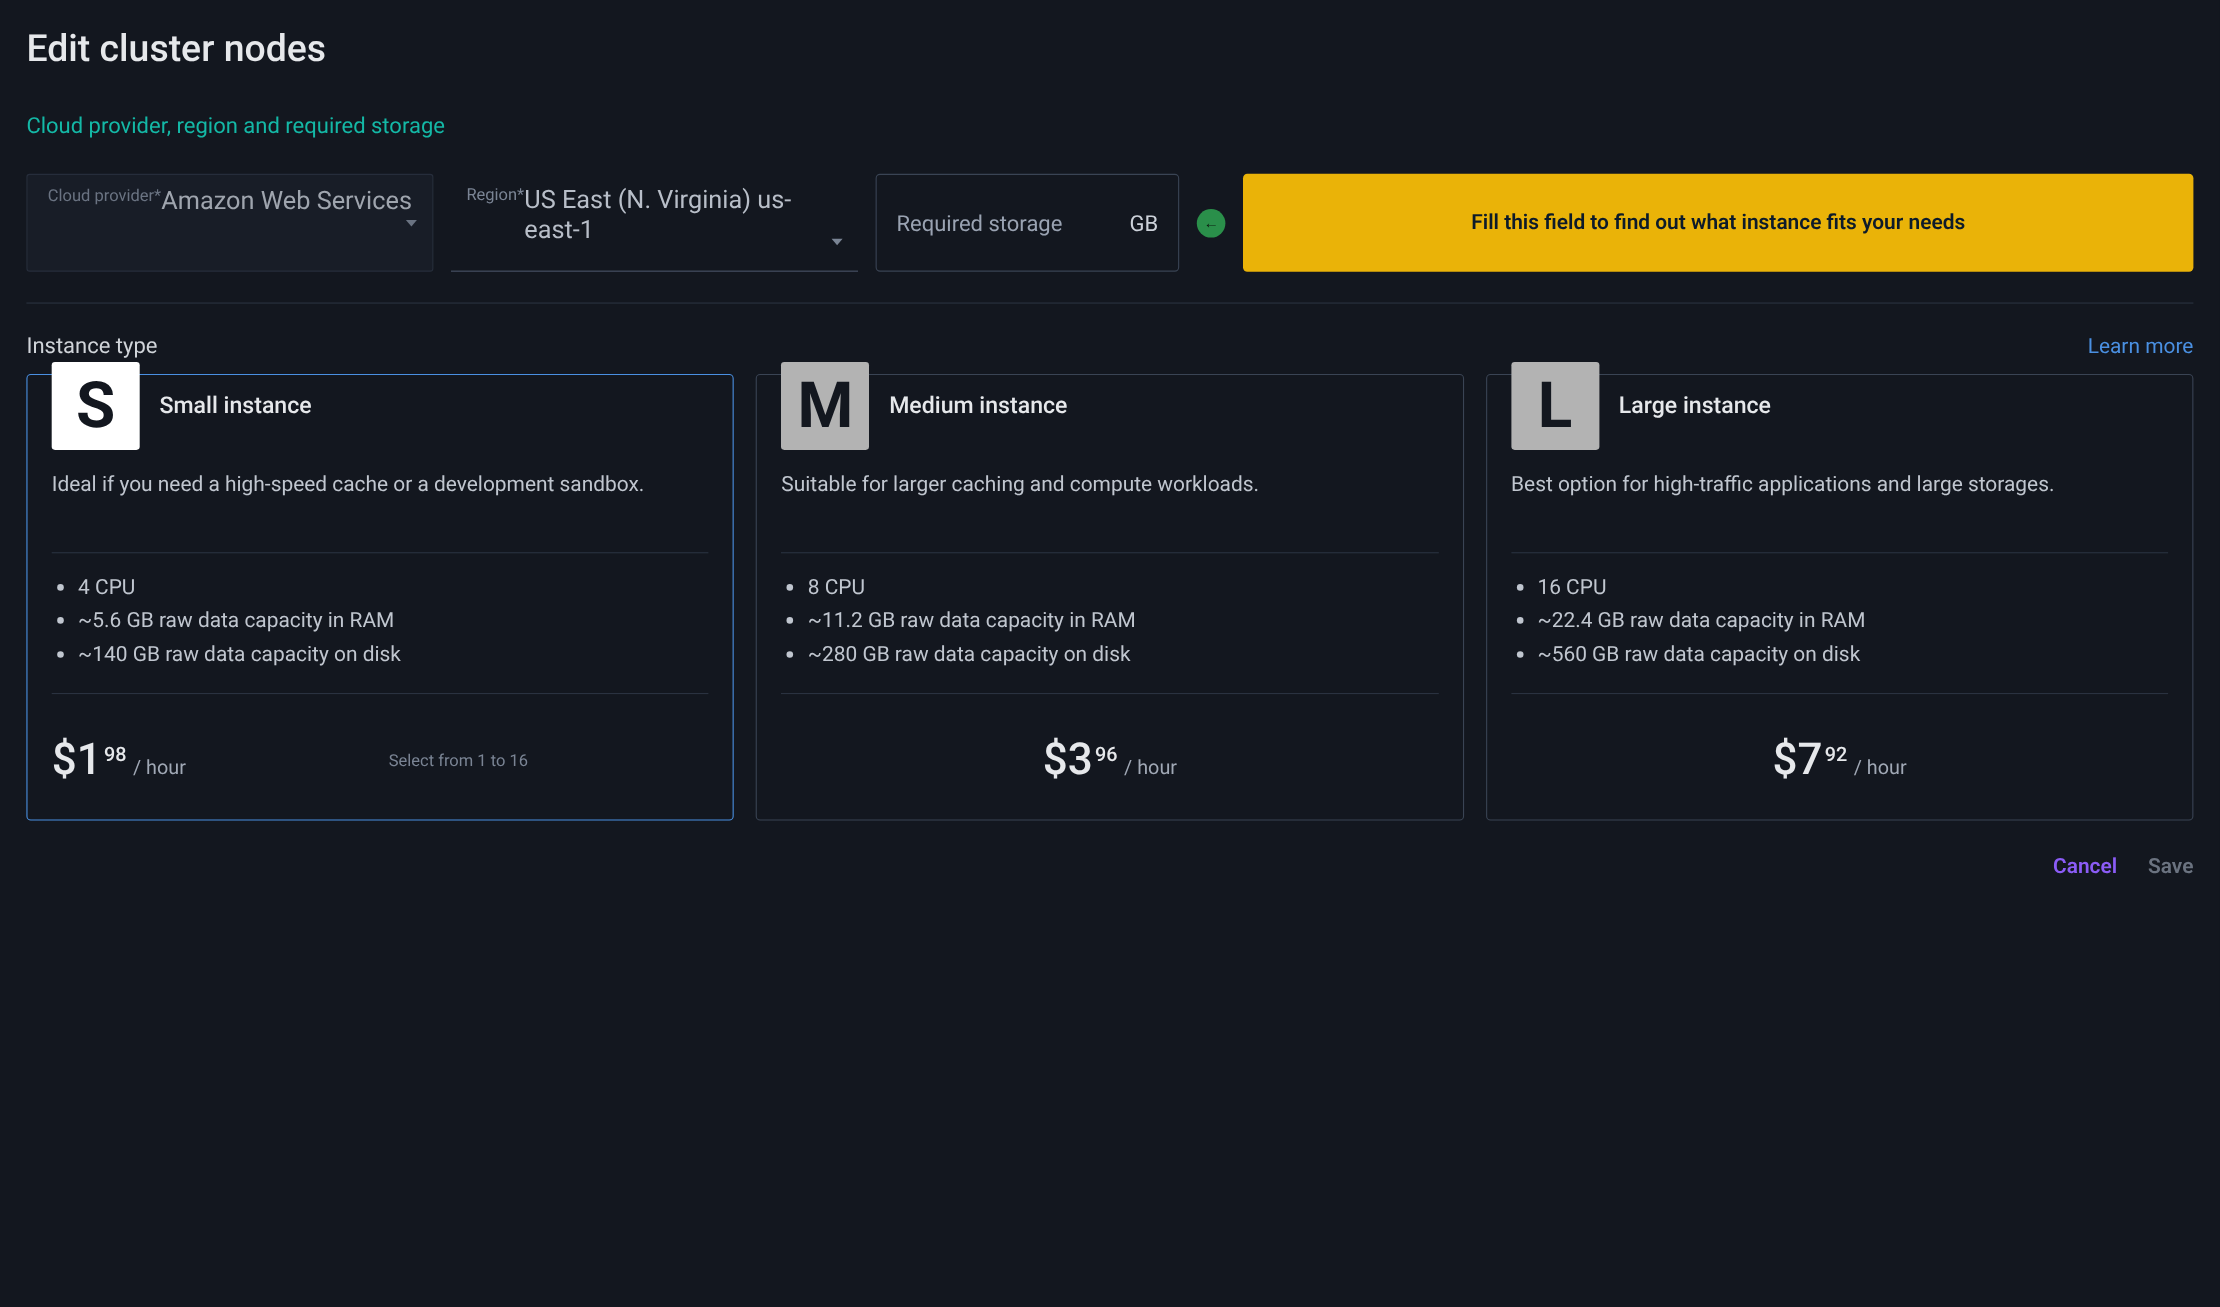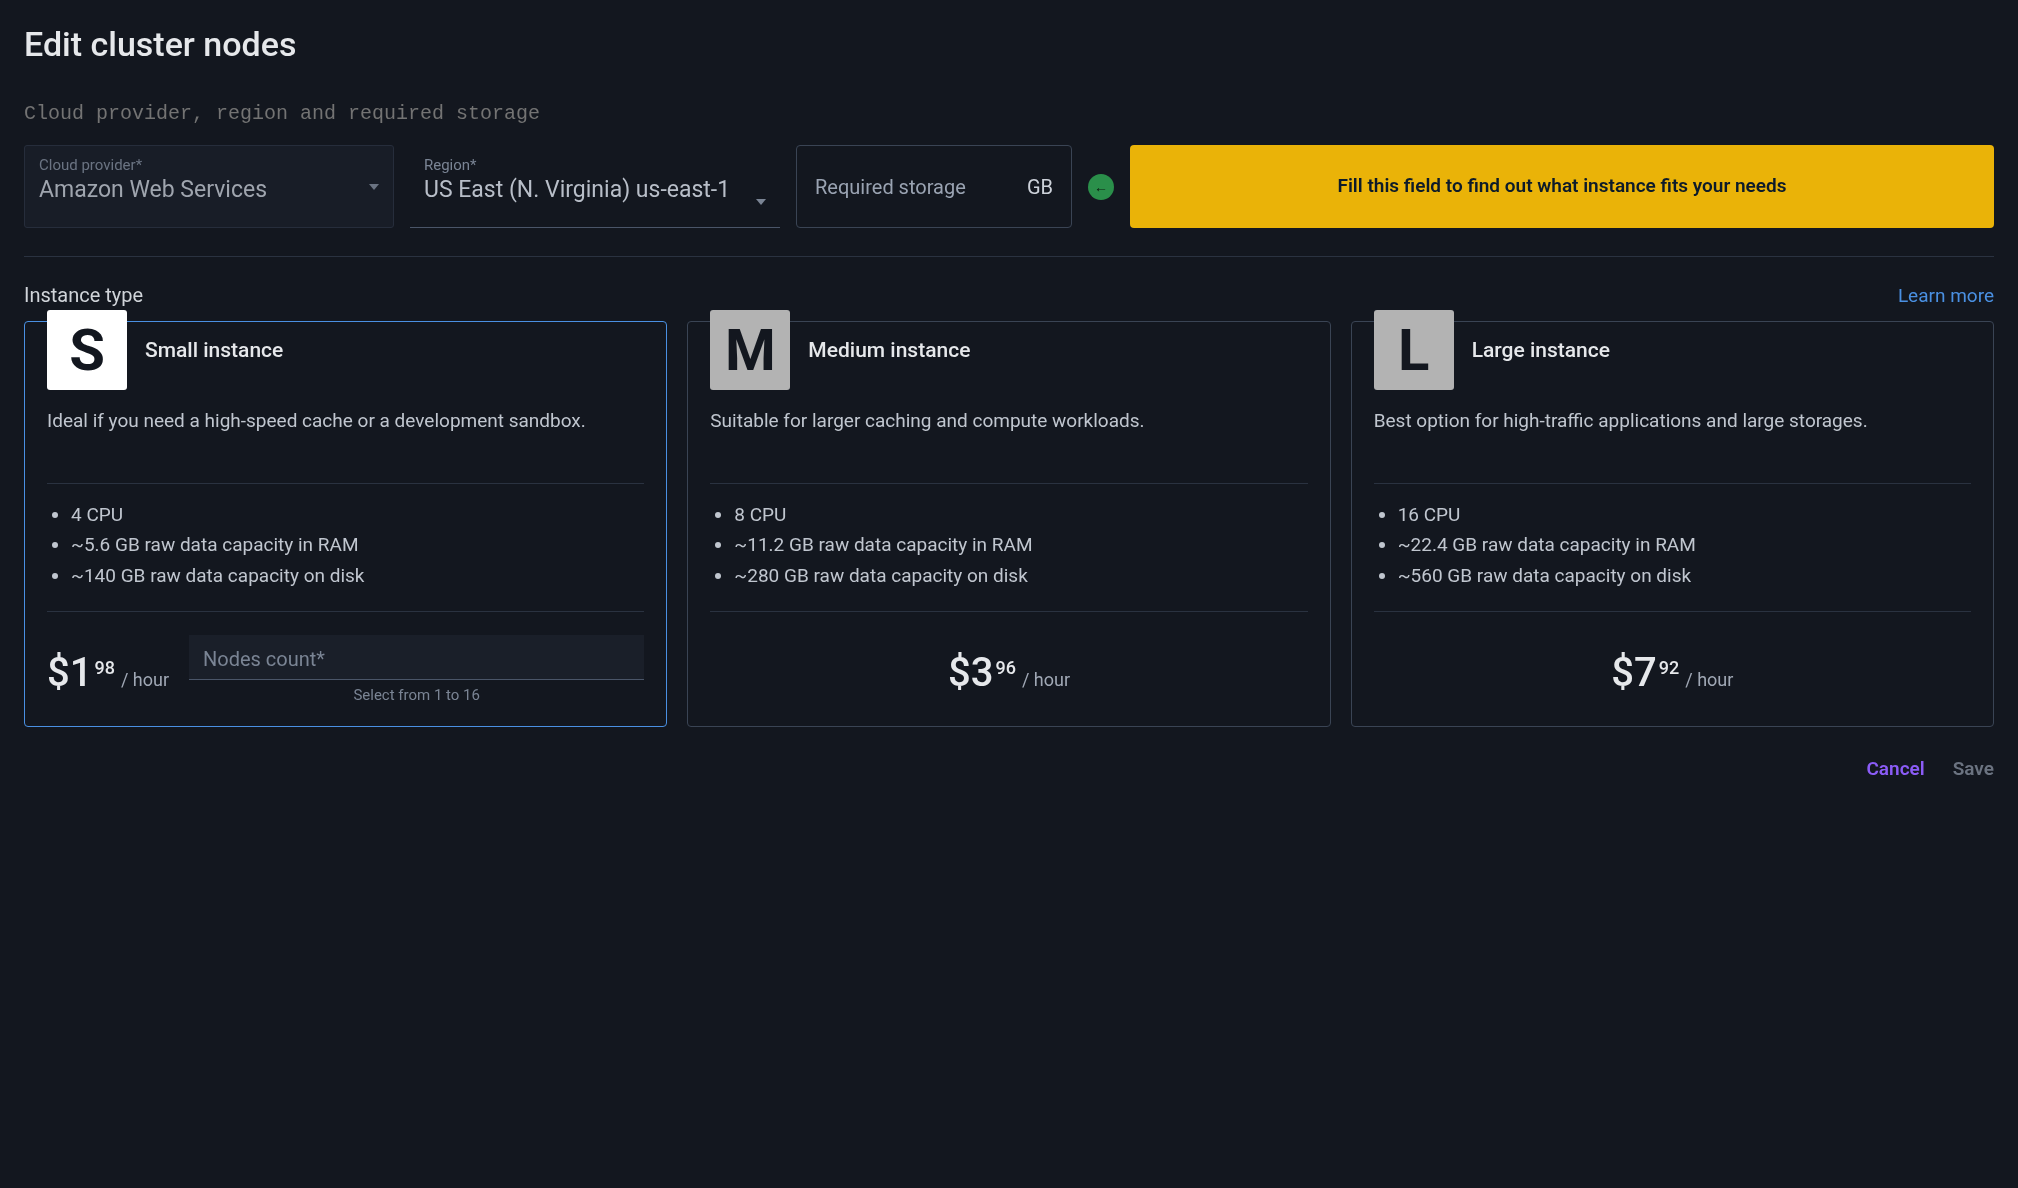--- a/index.html
+++ b/index.html
@@ -12,38 +12,37 @@
   }
   .page-title {
     font-size: 34px;
     font-weight: 500;
     color: #e6e8eb;
     margin-bottom: 38px;
   }
   .section-label {
     font-size: 20px;
     font-weight: 400;
-    color: #737373;
-    margin-bottom: 20px;
-    font-family: Liberation Mono, monospace;
+    color: #14b8a6;
+    margin-bottom: 32px;
   }
   .controls-row {
     display: flex;
     gap: 16px;
     align-items: stretch;
     margin-bottom: 28px;
   }
   .select-wrap {
     background: #1a1f29;
     border: 1px solid #2a3240;
     border-radius: 3px;
     padding: 10px 14px 24px;
     position: relative;
     display: flex;
-    flex-direction: column;
+    flex-direction: row;
     justify-content: center;
   }
   .select-wrap.provider { width: 370px; opacity: 0.85; }
   .select-wrap.region { width: 370px; background: transparent; border: none; border-bottom: 1px solid #4a5568; border-radius: 0; }
   .select-label {
     font-size: 15px;
     color: #7a8494;
     margin-bottom: 2px;
   }
   .select-value {
@@ -255,23 +254,20 @@
         <li>~5.6 GB raw data capacity in RAM</li>
         <li>~140 GB raw data capacity on disk</li>
       </ul>
       <div class="card-footer">
         <div class="price">
           <span class="price-main">$1</span>
           <span class="price-cents">98</span>
           <span class="price-unit">/ hour</span>
         </div>
         <div class="nodes-col">
-          <div class="nodes-input-wrap">
-            <div class="nodes-placeholder">Nodes count*</div>
-          </div>
           <div class="nodes-helper">Select from 1 to 16</div>
         </div>
       </div>
     </div>
     <div class="card">
       <div class="card-head">
         <div class="size-badge">M</div>
         <div class="card-name">Medium instance</div>
       </div>
       <div class="card-desc">Suitable for larger caching and compute workloads.</div>

